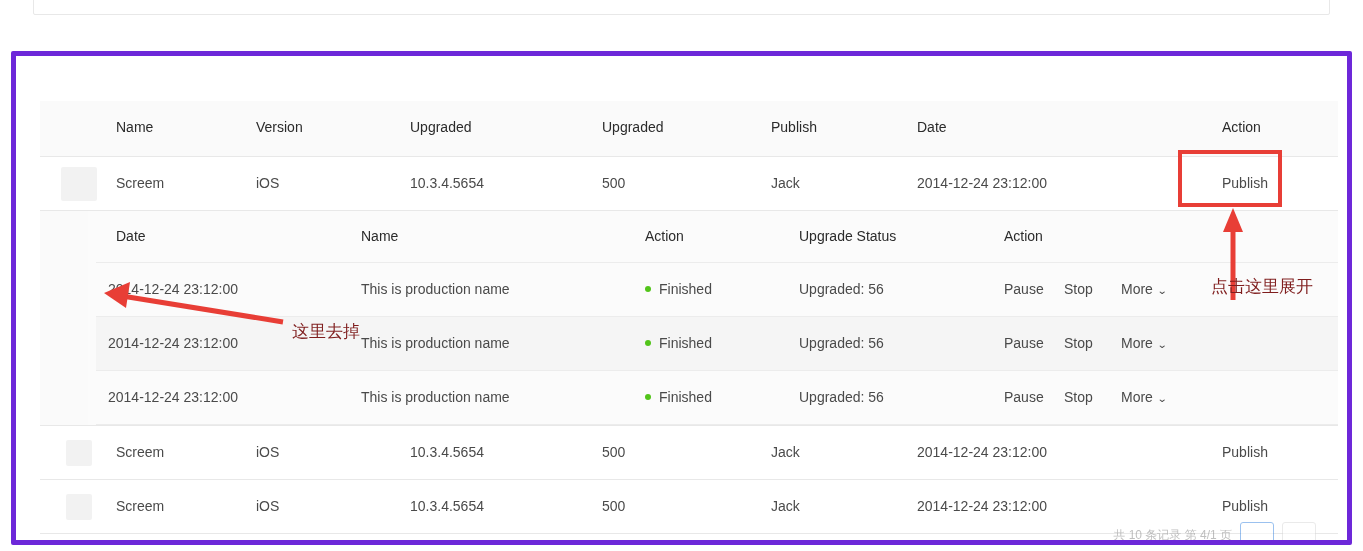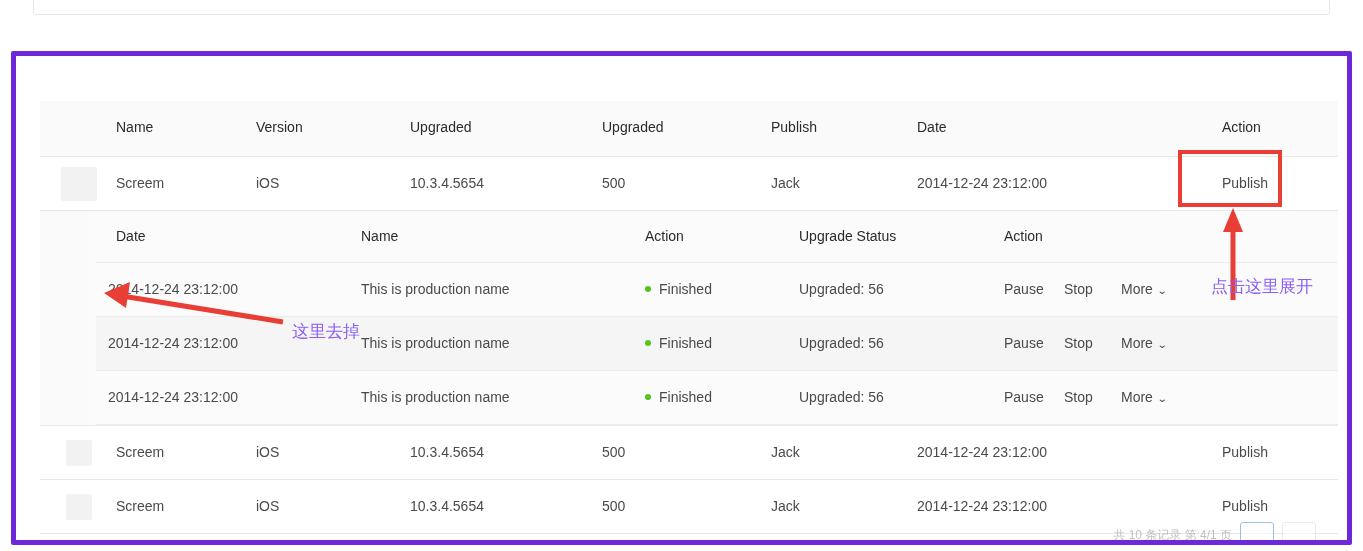--- a/index.html
+++ b/index.html
@@ -159,21 +159,21 @@
 
   
   .anno { position: absolute; pointer-events: none; }
   .anno-box {
     left: 1178px; top: 150px;
     width: 104px; height: 57px;
     border: 4px solid #e83e36;
   }
   .anno-label {
     font-family: "DejaVu Sans", sans-serif;
-    color: #8b5cf6;
+    color: #7f1d1d;
     font-size: 17px;
     white-space: nowrap;
   }
   .anno-label-1 { left: 1211px; top: 275px; }
   .anno-label-2 { left: 292px; top: 320px; }
   svg.anno-svg {
     position: absolute;
     left: 0; top: 0;
     width: 1363px; height: 551px;
     pointer-events: none;

